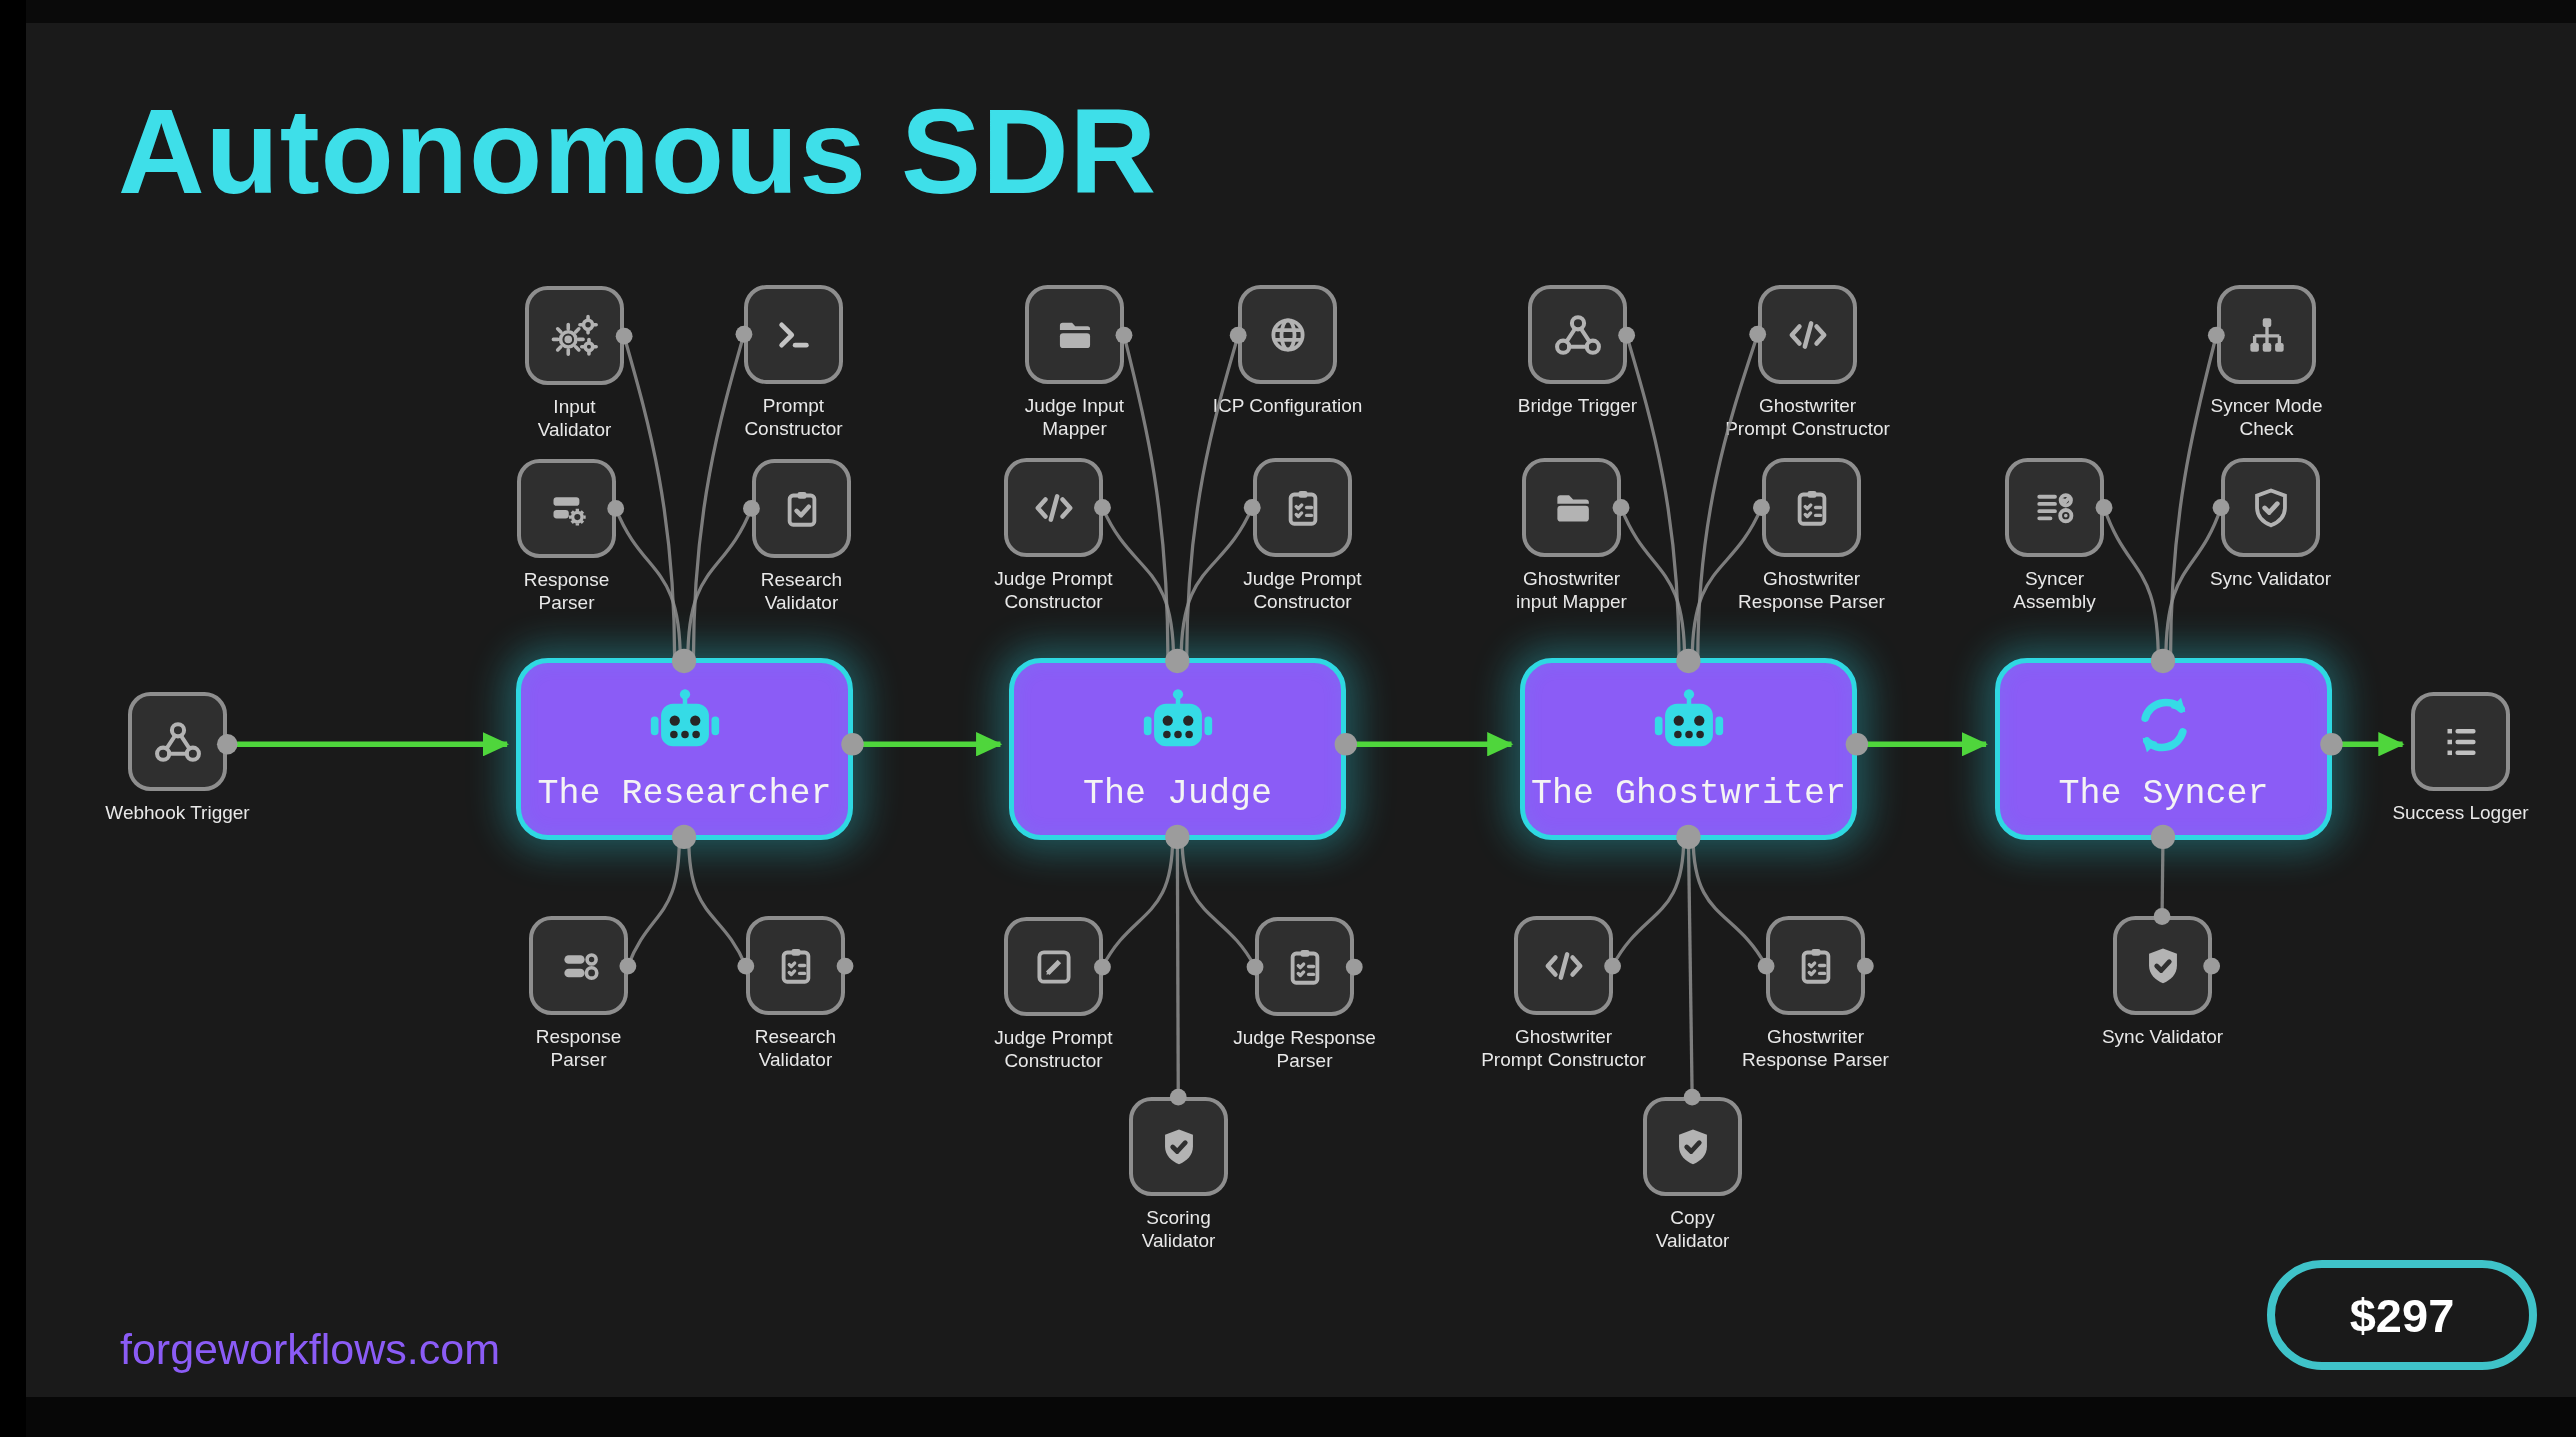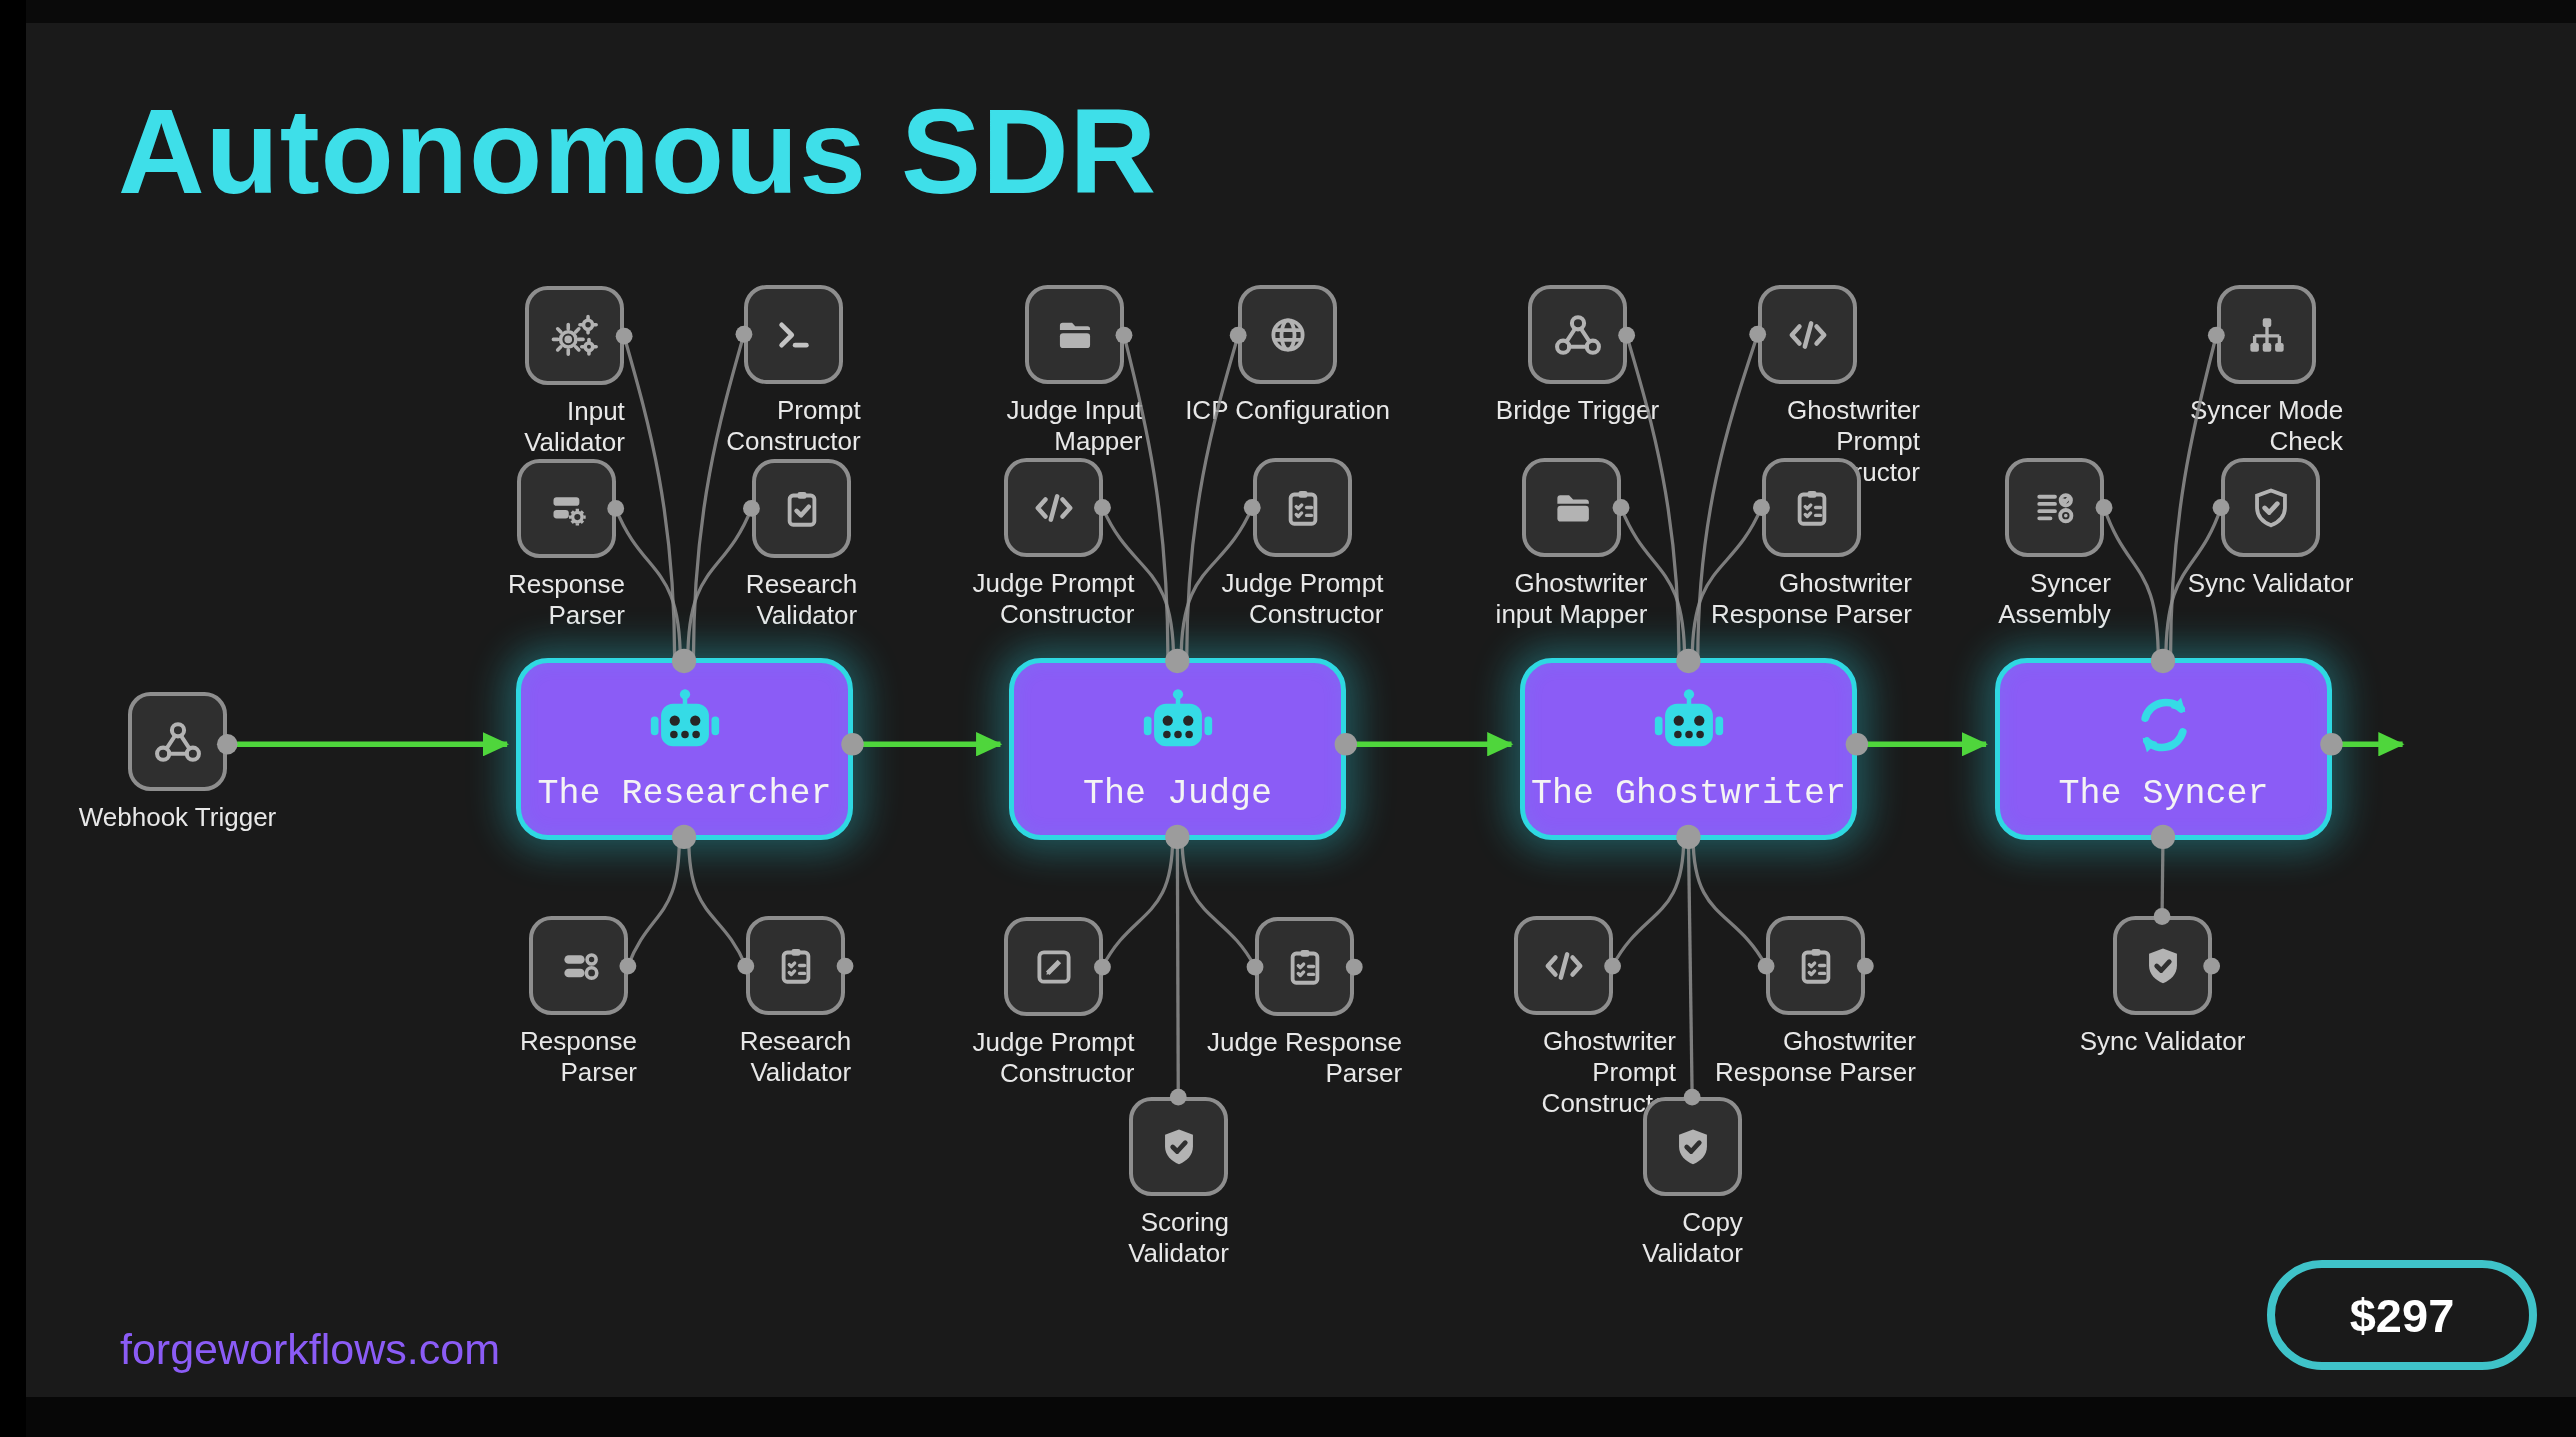--- a/index.html
+++ b/index.html
@@ -10,21 +10,21 @@
   .title{position:absolute;left:92px;top:82px;font-size:120px;font-weight:800;color:#3edfe9;letter-spacing:0.9px;}
   .site{position:absolute;left:94px;top:1325px;font-size:43px;color:#8b5cf6;font-weight:400;}
   .price{position:absolute;left:2241px;top:1260px;width:270px;height:110px;border:8.4px solid #3fc3c9;
          border-radius:56px;display:flex;align-items:center;justify-content:center;color:#ffffff;
          font-size:47px;font-weight:800;box-sizing:border-box;background:#1a1a1a;}
   .sat{position:absolute;width:225px;display:flex;flex-direction:column;align-items:center;}
   .sat-box{width:99px;height:99px;background:#2f2f2f;border:4.7px solid #8e8e8e;border-radius:22.5px;
            display:flex;align-items:center;justify-content:center;box-sizing:border-box;}
   .sat-box .icon{display:block;line-height:0;}
   .sat-box svg{width:54px;height:54px;}
-  .sat-label{margin-top:11.2px;color:#e8e8e8;font-size:26px;line-height:1.18;text-align:right;white-space:pre-line;}
+  .sat-label{margin-top:11.2px;color:#e8e8e8;font-size:19px;line-height:1.18;text-align:center;white-space:pre-line;}
   .agent{position:absolute;width:337px;height:182px;background:#8b5cf6;border:5.6px solid #2fd8e2;border-radius:32px;
          display:flex;flex-direction:column;align-items:center;justify-content:center;gap:7.5px;box-sizing:border-box;
          box-shadow:0 0 37px 11.2px rgba(42,214,226,.32), inset 0 0 19px rgba(42,214,226,.10);font-family:Liberation Mono, monospace;}
   .agent .icon{display:block;line-height:0;}
   .agent svg{width:82px;height:82px;}
   .agent-label{color:#f4f4f4;font-size:35px;font-weight:500;}
   #wires{position:absolute;left:0;top:0;pointer-events:none;}
   .wire{fill:none;stroke:#8f8f8f;stroke-width:3.5;opacity:.85;}
   .dot{fill:#9c9c9c;}
   .flow-line{fill:none;stroke:#4fd63c;stroke-width:6;}
@@ -45,20 +45,33 @@
             <circle cx="5.4" cy="17.2" r="2.7"></circle>
             <circle cx="18.6" cy="17.2" r="2.7"></circle>
             <path d="M10.7 9.2 6.9 14.9"></path>
             <path d="M13.3 9.2 17.1 14.9"></path>
             <path d="M8.1 17.2h7.8"></path>
           </svg></span>
       </div>
     <div class="sat-label">Webhook Trigger</div>
   </div>
 
+  <div class="sat" style="left:2322px;top:692px">
+    <div class="sat-box">
+        <span class="icon"><svg viewBox="0 0 24 24" fill="none" stroke="#c0c0c0" stroke-width="2" stroke-linecap="round">
+            <path d="M10.5 7.2h7M10.5 12h7M10.5 16.8h7"></path>
+            <g fill="#c0c0c0" stroke="none">
+              <rect x="6" y="6.2" width="2" height="2"></rect>
+              <rect x="6" y="11" width="2" height="2"></rect>
+              <rect x="6" y="15.8" width="2" height="2"></rect>
+            </g>
+          </svg></span>
+      </div>
+    <div class="sat-label">Success Logger</div>
+  </div>
 
   <div class="sat" style="left:436px;top:286px">
     <div class="sat-box">
         <span class="icon"><svg viewBox="0 0 24 24" fill="none" stroke="#b3b3b3" stroke-width="1.6" stroke-linecap="round">
             <circle cx="9" cy="13.5" r="3.4"></circle>
             <circle cx="9" cy="13.5" r="0.9" fill="#b3b3b3"></circle>
             <path d="M9 8.9v-2M9 18.1v2M13.6 13.5h2M4.4 13.5h-2M12.3 10.2l1.4-1.4M5.7 16.8l-1.4 1.4M12.3 16.8l1.4 1.4M5.7 10.2 4.3 8.8"></path>
             <circle cx="17.8" cy="7" r="2"></circle>
             <path d="M17.8 4.4v-1M17.8 9.6v1M20.4 7h1M15.2 7h-1"></path>
             <circle cx="18.2" cy="16.8" r="1.7"></circle>

